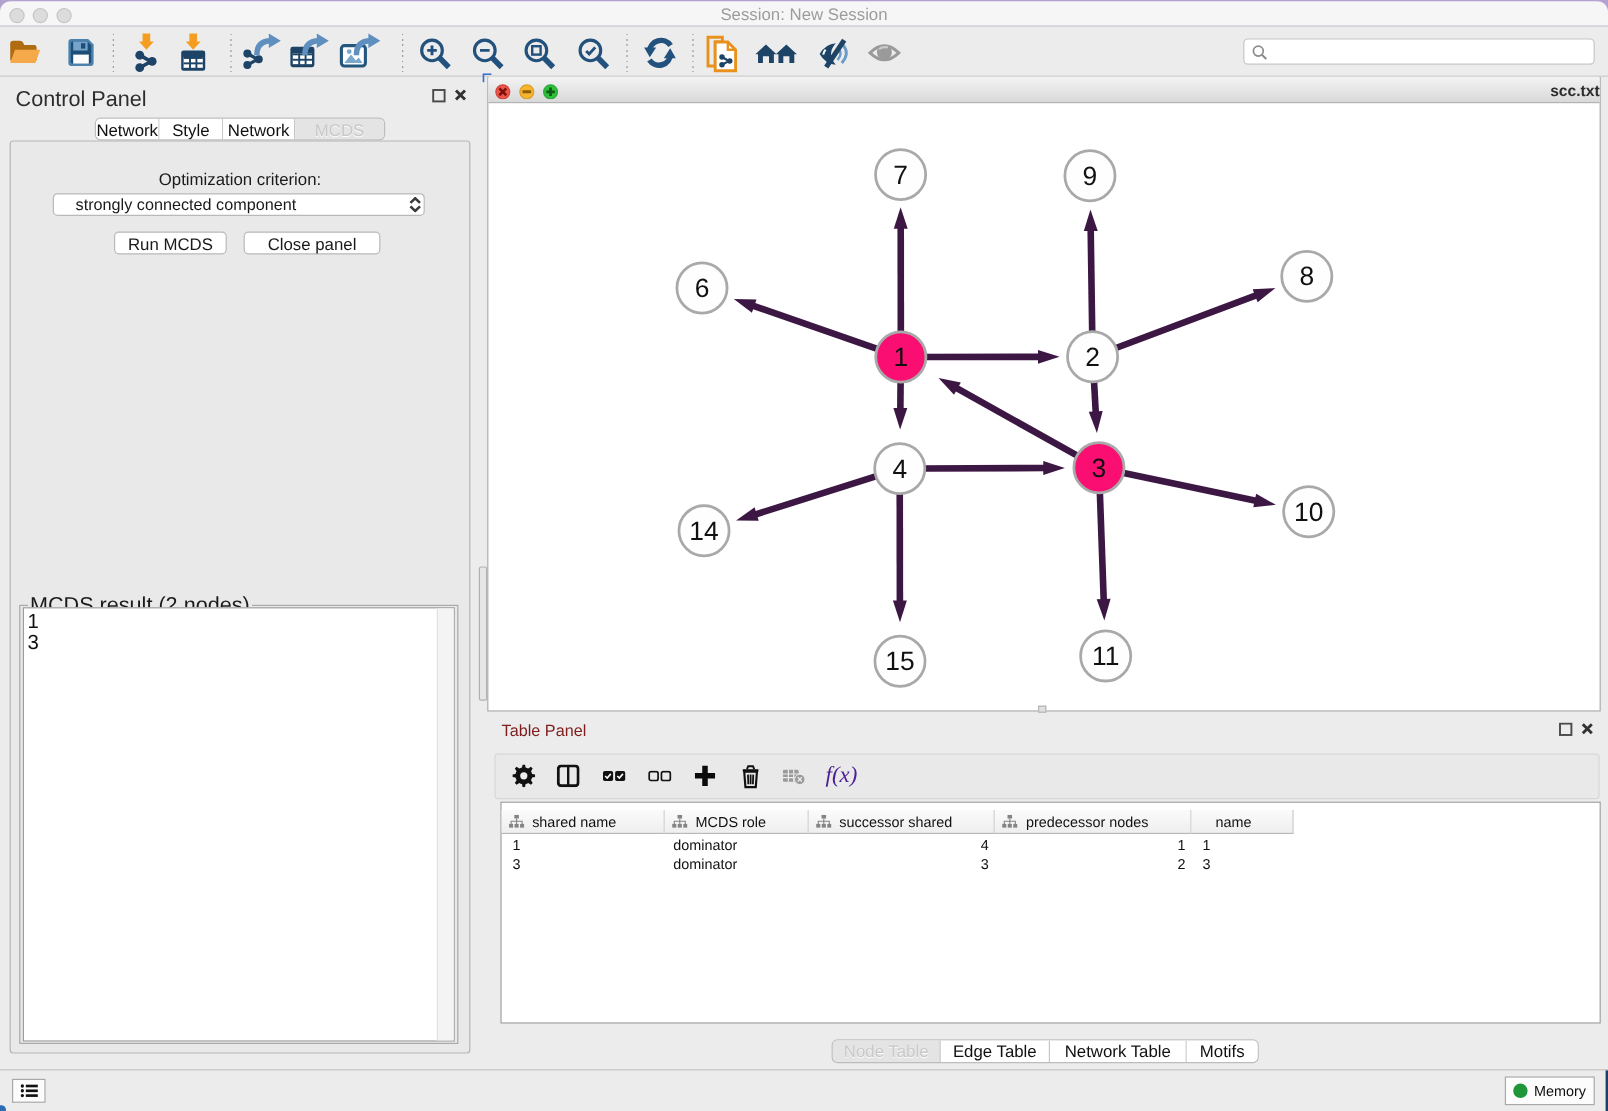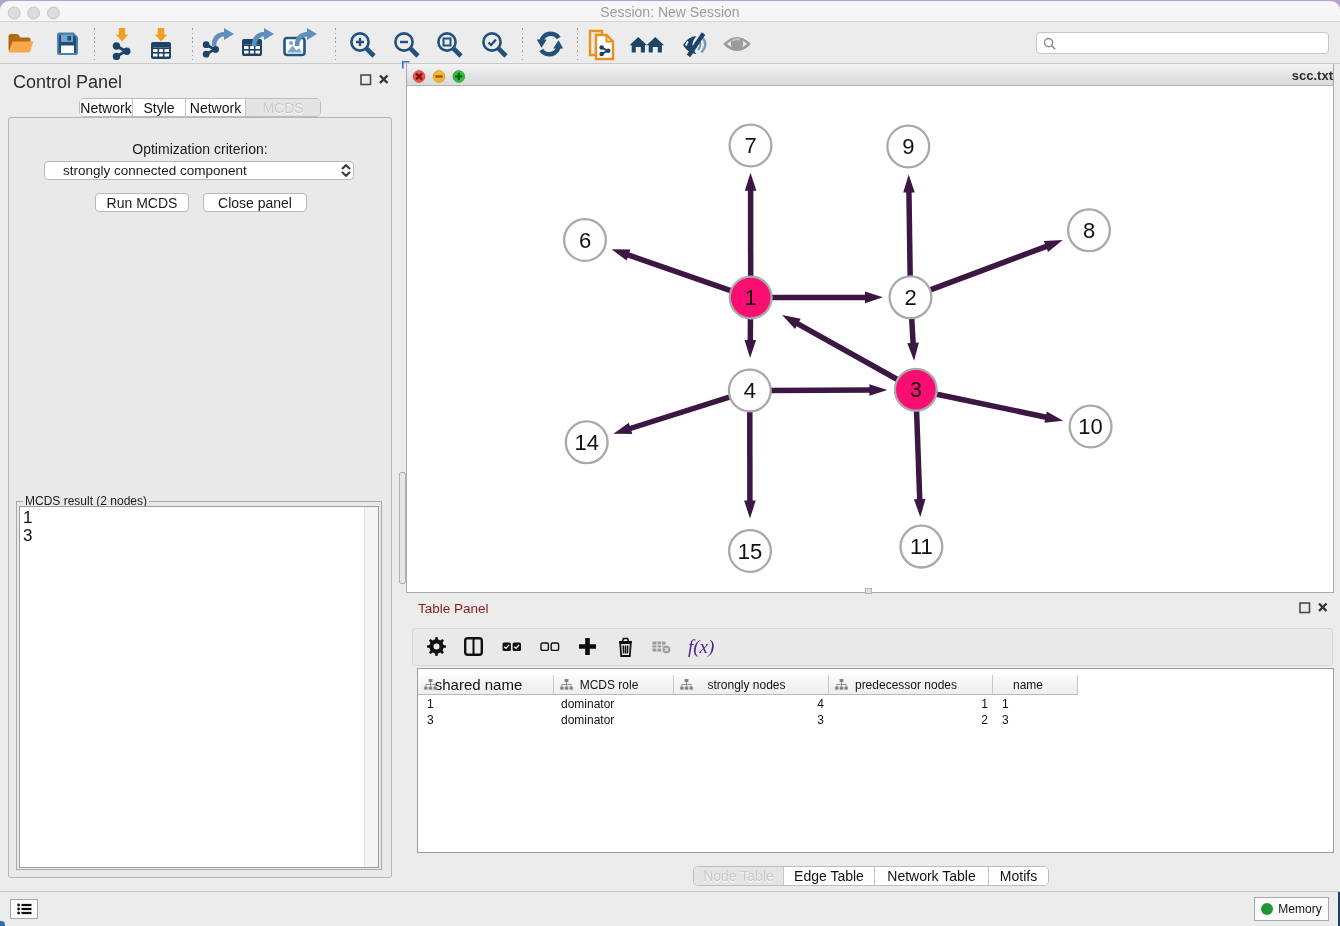--- a/index.html
+++ b/index.html
@@ -160,23 +160,23 @@
   </div>
 <div class="abs" style="left:0;top:141px;width:400px;text-align:center;font-size:14px;color:#1a1a1a">Optimization criterion:</div>
 <div class="abs btn" style="left:44px;top:161px;width:310px;height:19px;border-radius:4px;justify-content:flex-start;padding-left:18px;font-size:13.5px">strongly connected component</div>
 <svg class="abs" style="left:340px;top:164px" width="12" height="13" viewBox="0 0 12 13">
     <g stroke="#3a3a3a" stroke-width="2.1" fill="none">
       <path d="M2 5 L6 1.2 L10 5"></path>
       <path d="M2 8 L6 11.8 L10 8"></path>
     </g>
   </svg>
 <div class="abs btn" style="left:95px;top:193px;width:94px;height:19px">Run MCDS</div>
-<div class="abs btn" style="left:203px;top:193px;width:104px;height:19px">Close panel</div>
+<div class="abs btn" style="left:203px;top:193px;width:114px;height:19px">Close panel</div>
 <fieldset class="abs" style="left:16px;top:494px;width:366px;height:376px;border:1px solid #a9a9a9;border-radius:0">
-    <legend style="font-size:12px;color:#1a1a1a;margin-left:6px;padding:0 2px">MCDS result (2 nodes)</legend>
+    <legend style="font-size:18px;color:#1a1a1a;margin-left:6px;padding:0 2px">MCDS result (2 nodes)</legend>
   </fieldset>
 <div class="abs" style="left:19px;top:506px;width:360px;height:362px;background:#fff;border:1px solid #9d9d9d"></div>
 <div class="abs" style="left:364px;top:507px;width:14px;height:360px;background:#f4f4f4;border-left:1px solid #e2e2e2"></div>
 <div class="abs" style="left:23px;top:509px;font-size:17px;color:#111;line-height:18px">1<br>3</div>
 <div class="abs" style="left:399px;top:472px;width:7px;height:112px;background:#e7e7e7;border:1px solid #b0b0b0;border-radius:2px"></div>
 <div class="abs" style="left:406px;top:64px;width:928px;height:529px;border:1px solid #ababab;background:#fff"></div>
 <div class="abs" style="left:407px;top:64px;width:926px;height:22px;background:linear-gradient(#f3f3f3,#d9d9d9);border-bottom:1px solid #b3b3b3"></div>
 <div class="abs" style="left:407px;top:68px;width:926px;text-align:right;font-size:13px;font-weight:700;color:#2c2c2c">scc.txt</div>
 <svg class="abs" style="left:412px;top:70px" width="54" height="13" viewBox="0 0 54 13">
     <circle cx="7" cy="6.5" r="5.8" fill="#ee544a" stroke="#d3443c" stroke-width="1"></circle>
@@ -285,23 +285,23 @@
       <line x1="0.5" y1="4" x2="13.5" y2="4"></line>
       <line x1="0.5" y1="7" x2="13.5" y2="7"></line>
       <line x1="5" y1="0.5" x2="5" y2="10.5"></line>
       <line x1="9.4" y1="0.5" x2="9.4" y2="10.5"></line>
     </g>
     <circle cx="14.5" cy="8.5" r="4.3" fill="#9a9a9a" stroke="#ececec" stroke-width="0.8"></circle>
     <path d="M12.8 6.8 L16.2 10.2 M12.8 10.2 L16.2 6.8" stroke="#ececec" stroke-width="1.2"></path>
   </svg>
 <div class="abs" style="left:688px;top:636px;font-family:'Liberation Serif',serif;font-style:italic;font-size:19px;color:#4c1d95">f(x)</div>
 <div class="abs" style="left:417px;top:668px;width:917px;height:185px;background:#fff;border:1px solid #9e9e9e"></div>
-<div class="abs" style="left:418px;top:675px;width:136px;height:20px;background:linear-gradient(#fbfbfb,#eeeeee);border-right:1px solid #c9c9c9;border-bottom:1px solid #b9b9b9;font-size:15px;color:#111;display:flex;align-items:center;justify-content:center;padding-right:14px">shared name</div>
+<div class="abs" style="left:418px;top:675px;width:136px;height:20px;background:linear-gradient(#fbfbfb,#eeeeee);border-right:1px solid #c9c9c9;border-bottom:1px solid #b9b9b9;font-size:12px;color:#111;display:flex;align-items:center;justify-content:center;padding-right:14px">shared name</div>
 <div class="abs" style="left:554px;top:675px;width:120px;height:20px;background:linear-gradient(#fbfbfb,#eeeeee);border-right:1px solid #c9c9c9;border-bottom:1px solid #b9b9b9;font-size:12px;color:#111;display:flex;align-items:center;justify-content:center;padding-right:9px">MCDS role</div>
-<div class="abs" style="left:674px;top:675px;width:155px;height:20px;background:linear-gradient(#fbfbfb,#eeeeee);border-right:1px solid #c9c9c9;border-bottom:1px solid #b9b9b9;font-size:12px;color:#111;display:flex;align-items:center;justify-content:center;padding-right:9px">strongly nodes</div>
+<div class="abs" style="left:674px;top:675px;width:155px;height:20px;background:linear-gradient(#fbfbfb,#eeeeee);border-right:1px solid #c9c9c9;border-bottom:1px solid #b9b9b9;font-size:12px;color:#111;display:flex;align-items:center;justify-content:center;padding-right:9px">successor shared</div>
 <div class="abs" style="left:829px;top:675px;width:164px;height:20px;background:linear-gradient(#fbfbfb,#eeeeee);border-right:1px solid #c9c9c9;border-bottom:1px solid #b9b9b9;font-size:12px;color:#111;display:flex;align-items:center;justify-content:center;padding-right:9px">predecessor nodes</div>
 <div class="abs" style="left:993px;top:675px;width:85px;height:20px;background:linear-gradient(#fbfbfb,#eeeeee);border-right:1px solid #c9c9c9;border-bottom:1px solid #b9b9b9;font-size:12px;color:#111;display:flex;align-items:center;justify-content:center;padding-right:14px">name</div>
 <svg class="abs" style="left:424px;top:679px" width="13" height="11" viewBox="0 0 13 11">
     <g fill="#848484">
       <rect x="4.6" y="0" width="3.8" height="3.1"></rect>
       <rect x="0.2" y="7.6" width="3.4" height="3.1"></rect>
       <rect x="4.8" y="7.6" width="3.4" height="3.1"></rect>
       <rect x="9.4" y="7.6" width="3.4" height="3.1"></rect>
     </g>
     <g stroke="#848484" stroke-width="0.9" fill="none">

